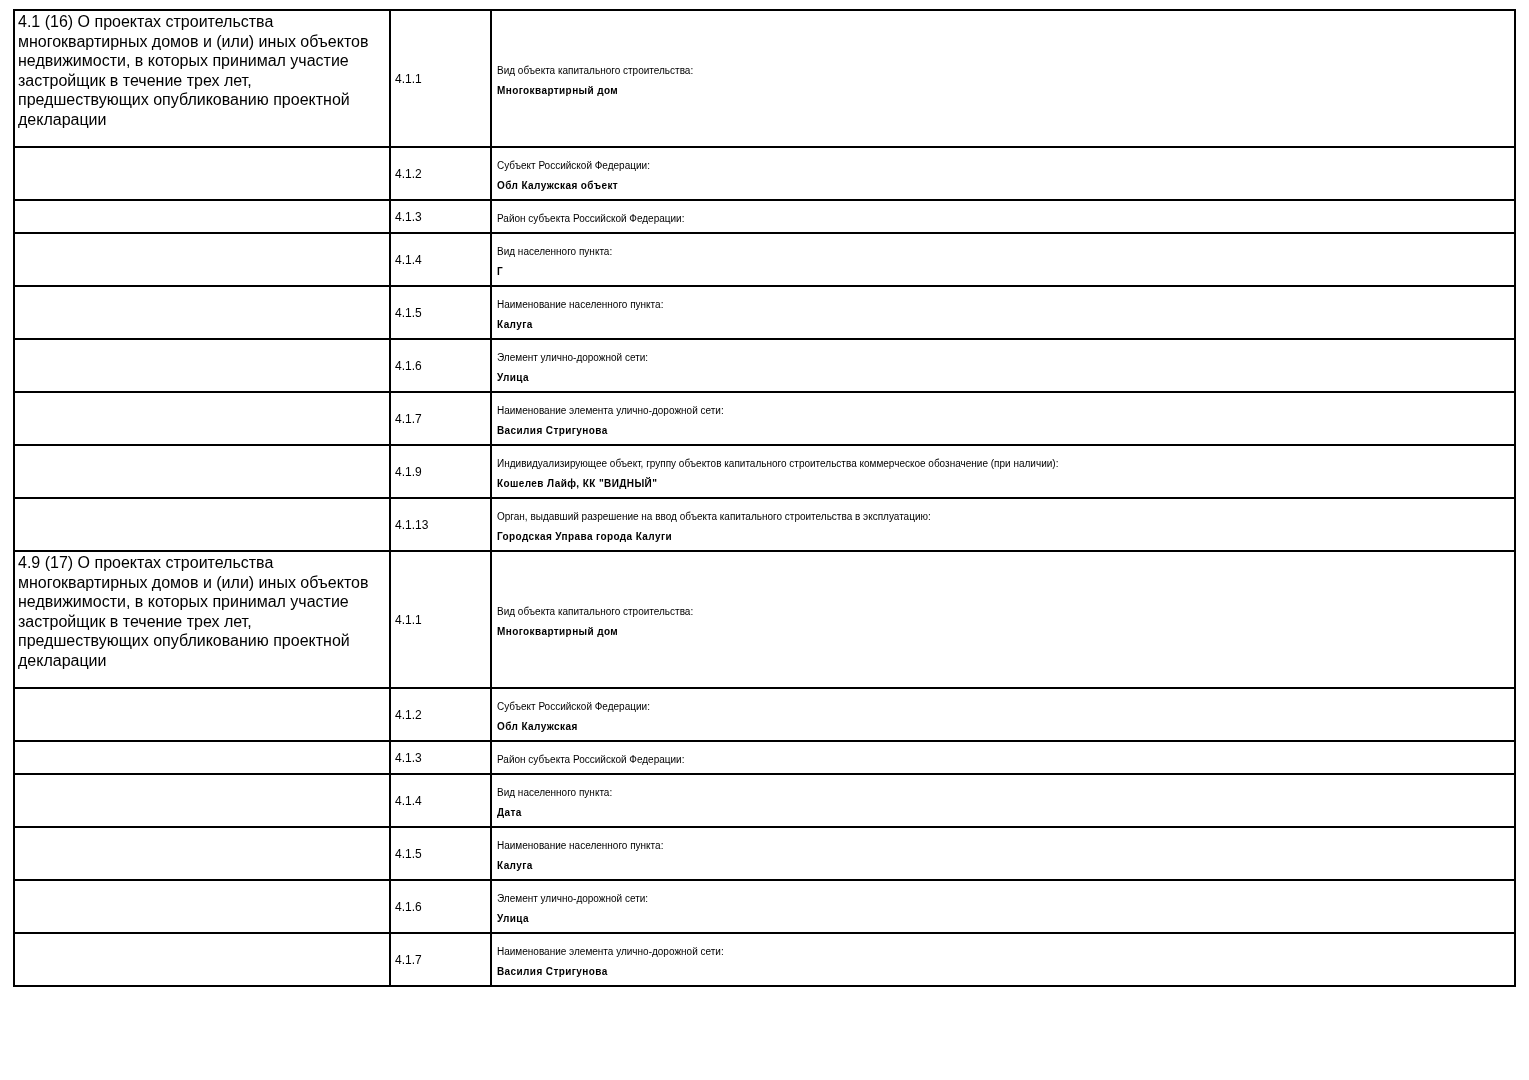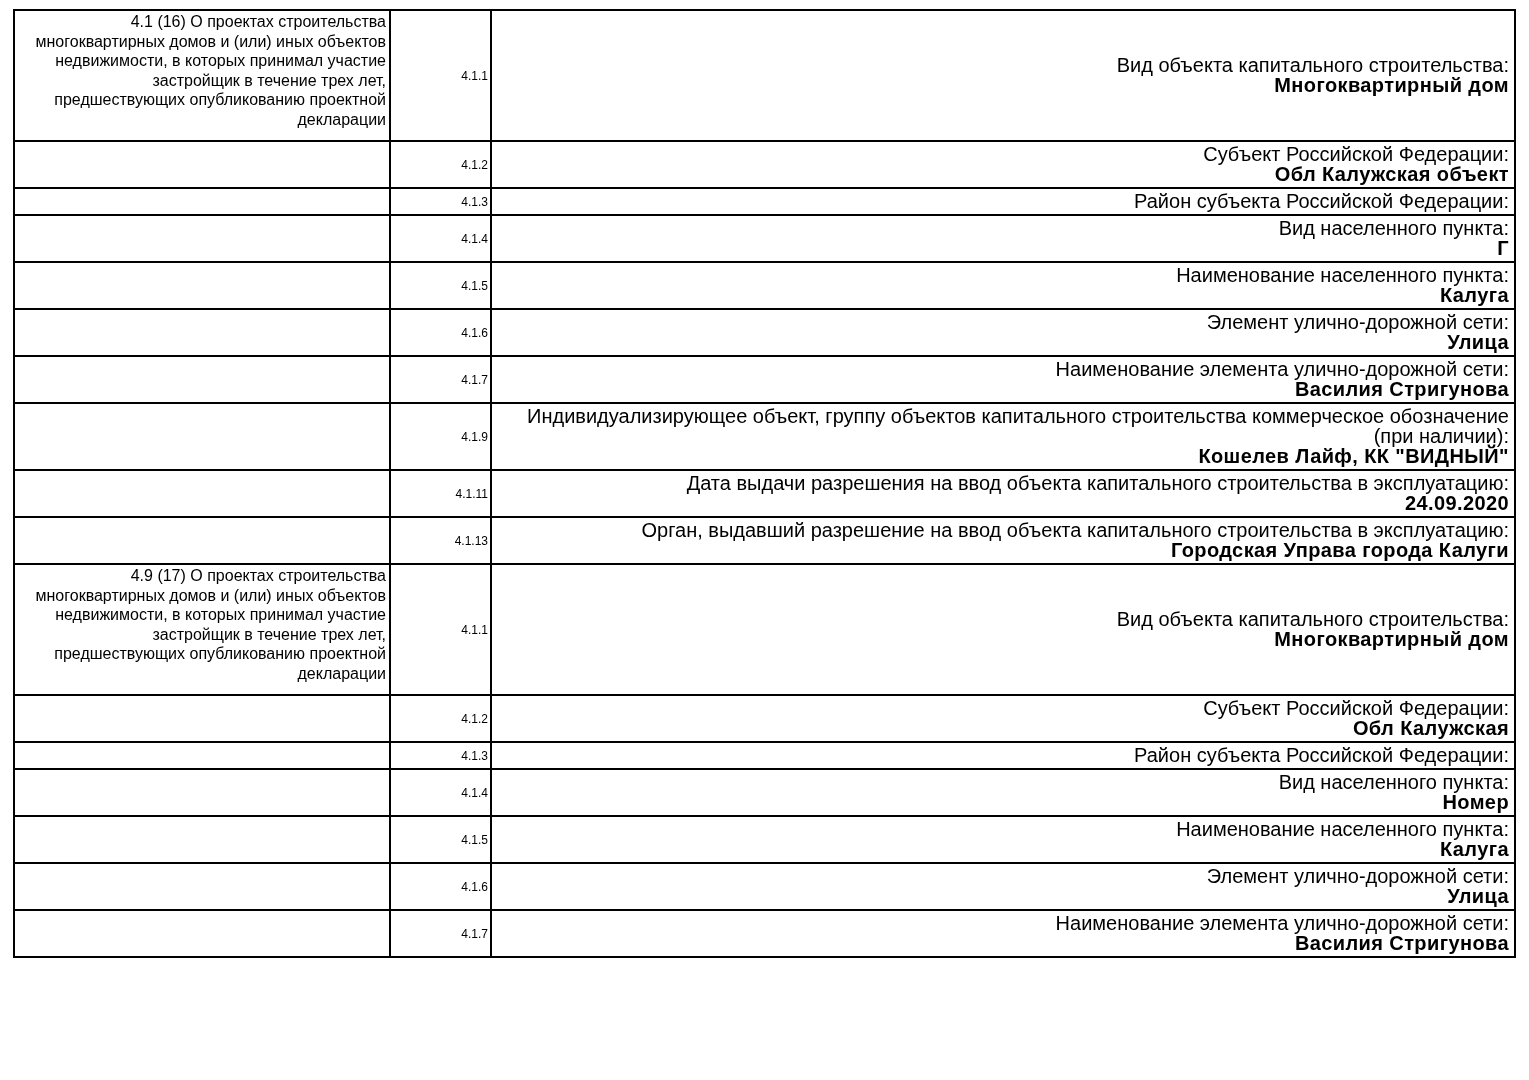--- a/index.html
+++ b/index.html
@@ -10,42 +10,41 @@
     height: 1080px;
     overflow: hidden;
     font-family: "Liberation Sans", "DejaVu Sans", sans-serif;
     color: #000000;
   }
   table.decl {
     border-collapse: collapse;
     table-layout: fixed;
     width: 1501px;
     margin: 9px 0 0 13px;
-    text-align: right;
   }
   td {
     border: 2px solid #000000;
     overflow: hidden;
   }
   td.desc {
     vertical-align: top;
     padding: 1px 3px 1px 3px;
     font-size: 16px;
     line-height: 19.5px;
     word-wrap: break-word;
   }
   td.num {
     vertical-align: middle;
     padding: 1px 2px 1px 4px;
     font-size: 12px;
   }
   td.content {
     vertical-align: middle;
-    padding: 2px 5px 3px 5px;
-    font-size: 20px;
+    padding: 8px 5px 3px 5px;
+    font-size: 10px;
     line-height: 20px;
     word-wrap: break-word;
   }
   tr.section-first-row td {
     height: 124px;
   }
   .field-value b {
     font-weight: bold;
     letter-spacing: 0.4px;
     margin-top: 10px;
@@ -124,28 +123,20 @@
       <tr>
     <td class="desc"></td>
     <td class="num">4.1.9</td>
     <td class="content">
       <div>Индивидуализирующее объект, группу объектов капитального строительства коммерческое обозначение (при наличии):</div>
       <div class="field-value"><b>Кошелев Лайф, КК "ВИДНЫЙ"</b></div>
     </td>
   </tr>
       <tr>
     <td class="desc"></td>
-    <td class="num">4.1.11</td>
-    <td class="content">
-      <div>Дата выдачи разрешения на ввод объекта капитального строительства в эксплуатацию:</div>
-      <div class="field-value"><b>24.09.2020</b></div>
-    </td>
-  </tr>
-      <tr>
-    <td class="desc"></td>
     <td class="num">4.1.13</td>
     <td class="content">
       <div>Орган, выдавший разрешение на ввод объекта капитального строительства в эксплуатацию:</div>
       <div class="field-value"><b>Городская Управа города Калуги</b></div>
     </td>
   </tr>
       <tr class="section-first-row">
     <td class="desc">4.9 (17) О проектах строительства многоквартирных домов и (или) иных объектов недвижимости, в которых принимал участие застройщик в течение трех лет, предшествующих опубликованию проектной декларации</td>
     <td class="num">4.1.1</td>
     <td class="content">
@@ -167,21 +158,21 @@
     <td class="content">
       <div>Район субъекта Российской Федерации:</div>
 
     </td>
   </tr>
       <tr>
     <td class="desc"></td>
     <td class="num">4.1.4</td>
     <td class="content">
       <div>Вид населенного пункта:</div>
-      <div class="field-value"><b>Номер</b></div>
+      <div class="field-value"><b>Дата</b></div>
     </td>
   </tr>
       <tr>
     <td class="desc"></td>
     <td class="num">4.1.5</td>
     <td class="content">
       <div>Наименование населенного пункта:</div>
       <div class="field-value"><b>Калуга</b></div>
     </td>
   </tr>

